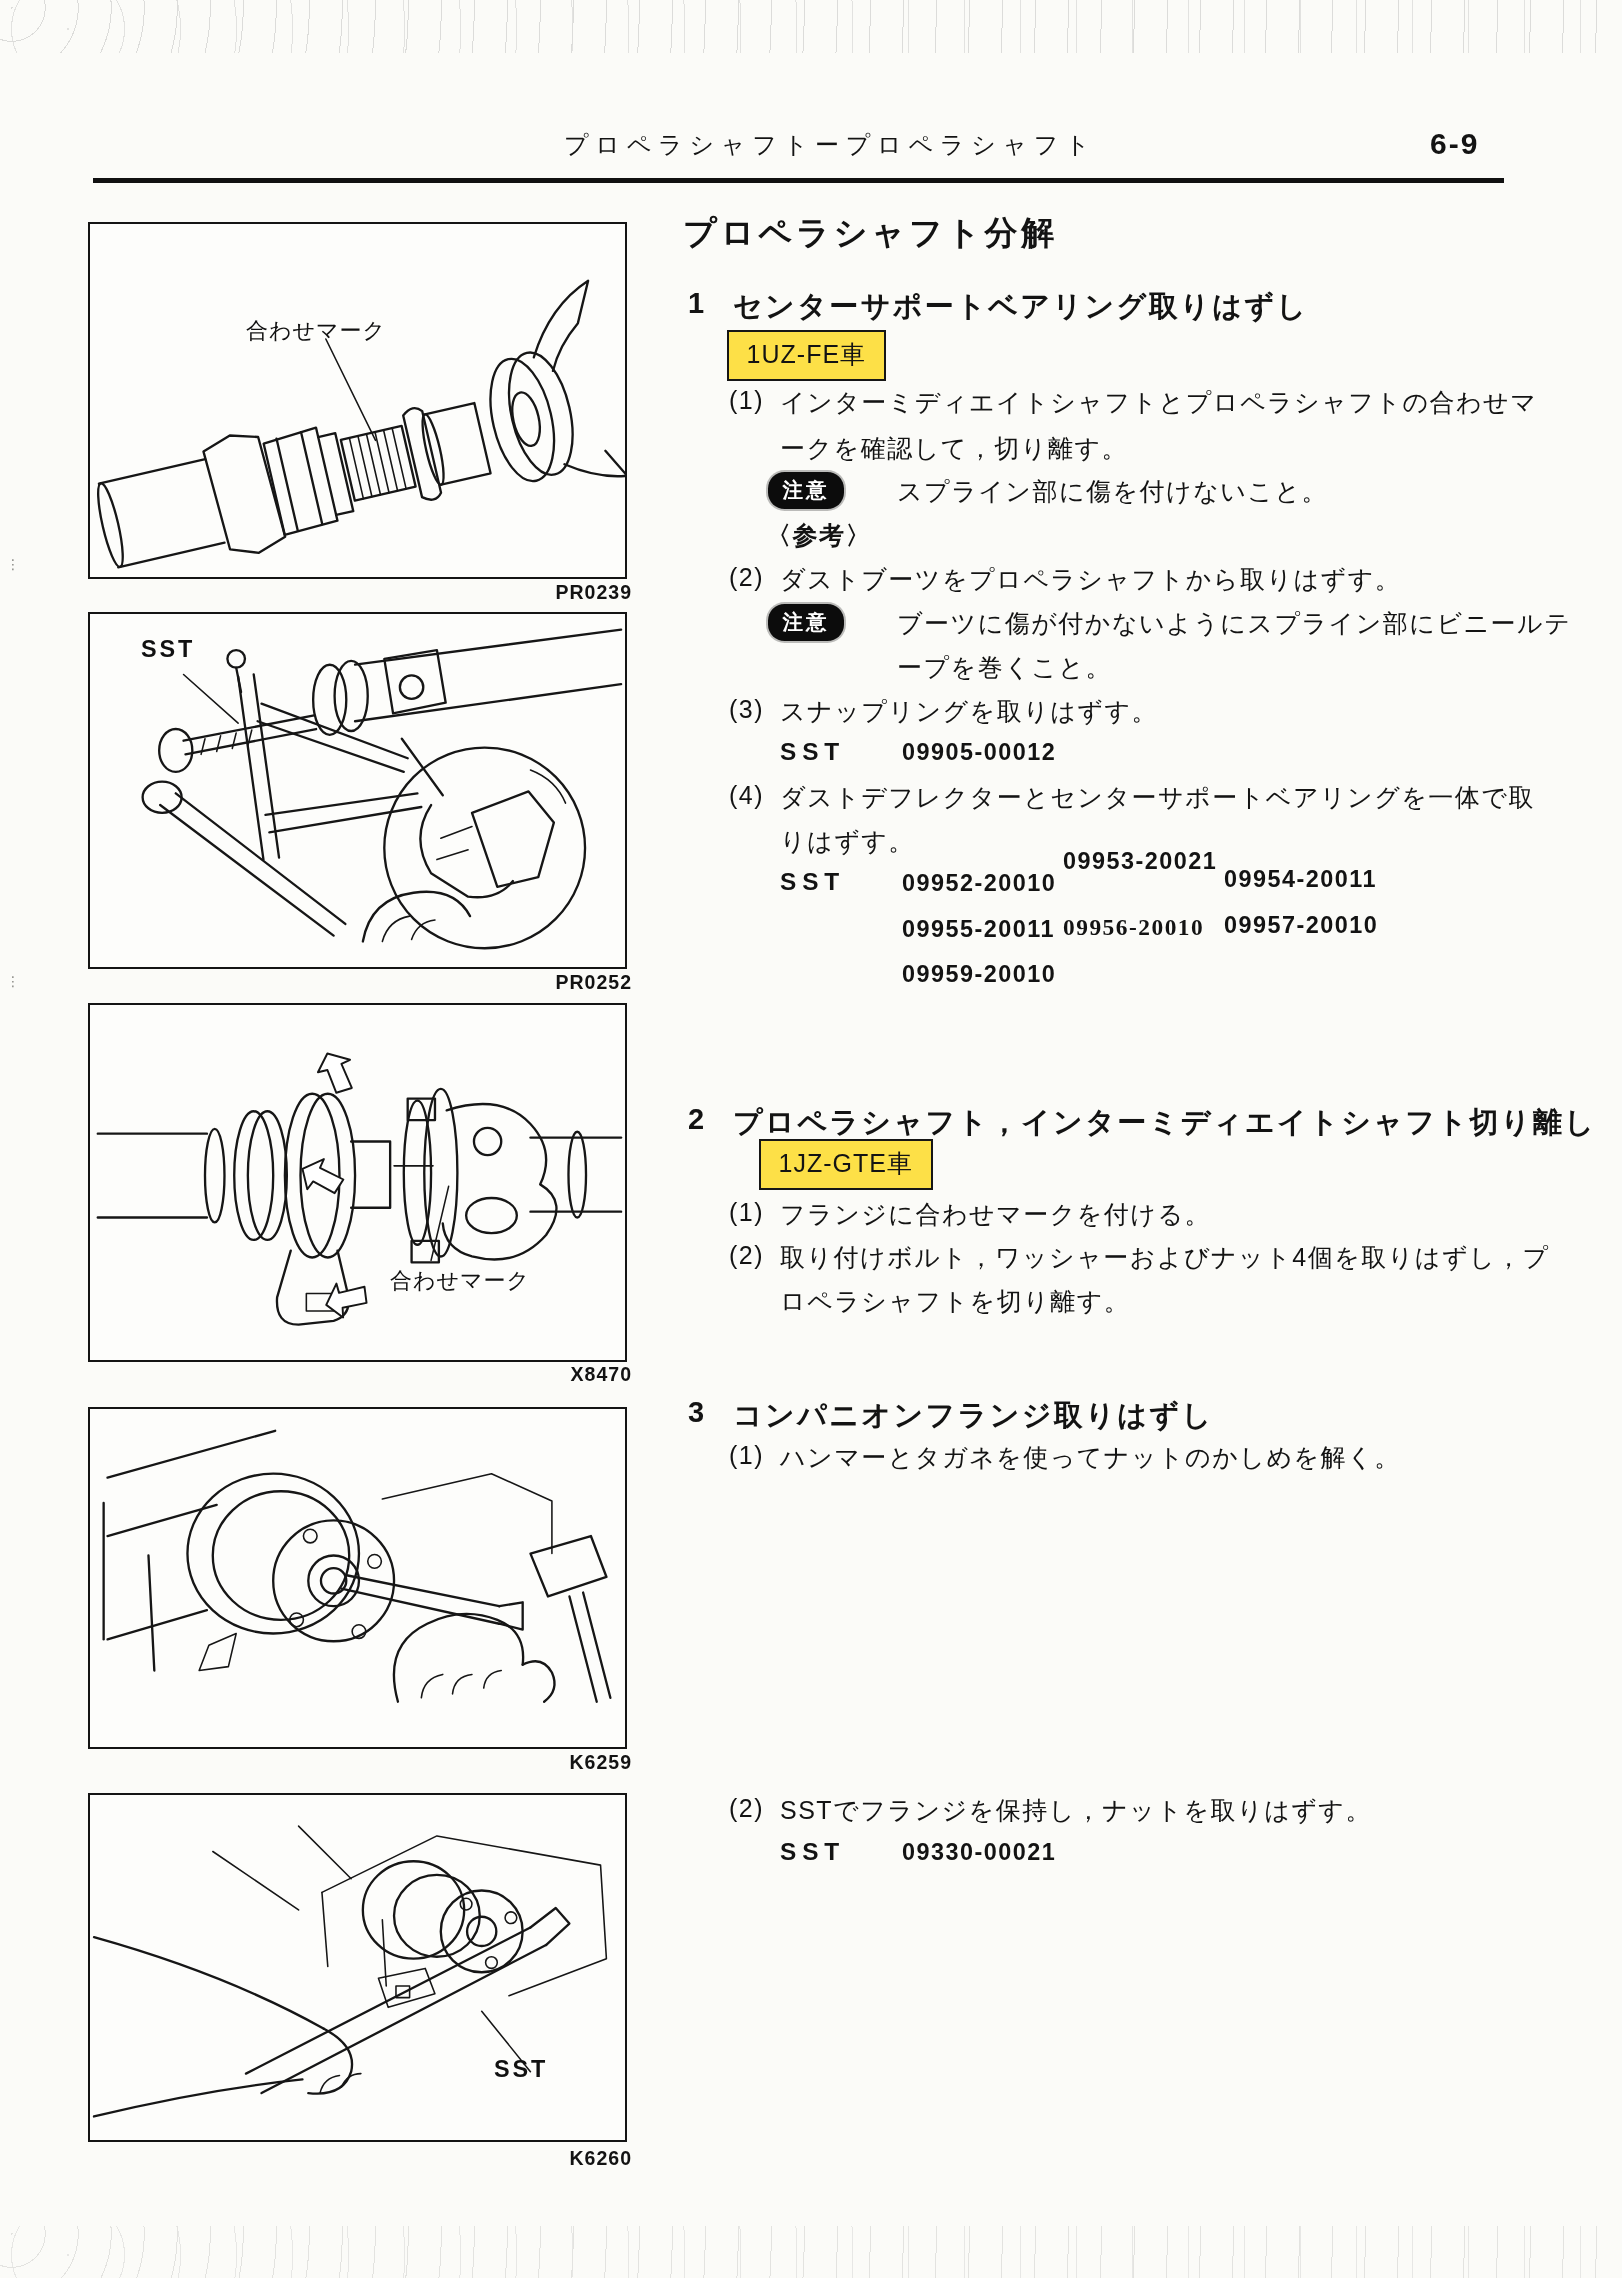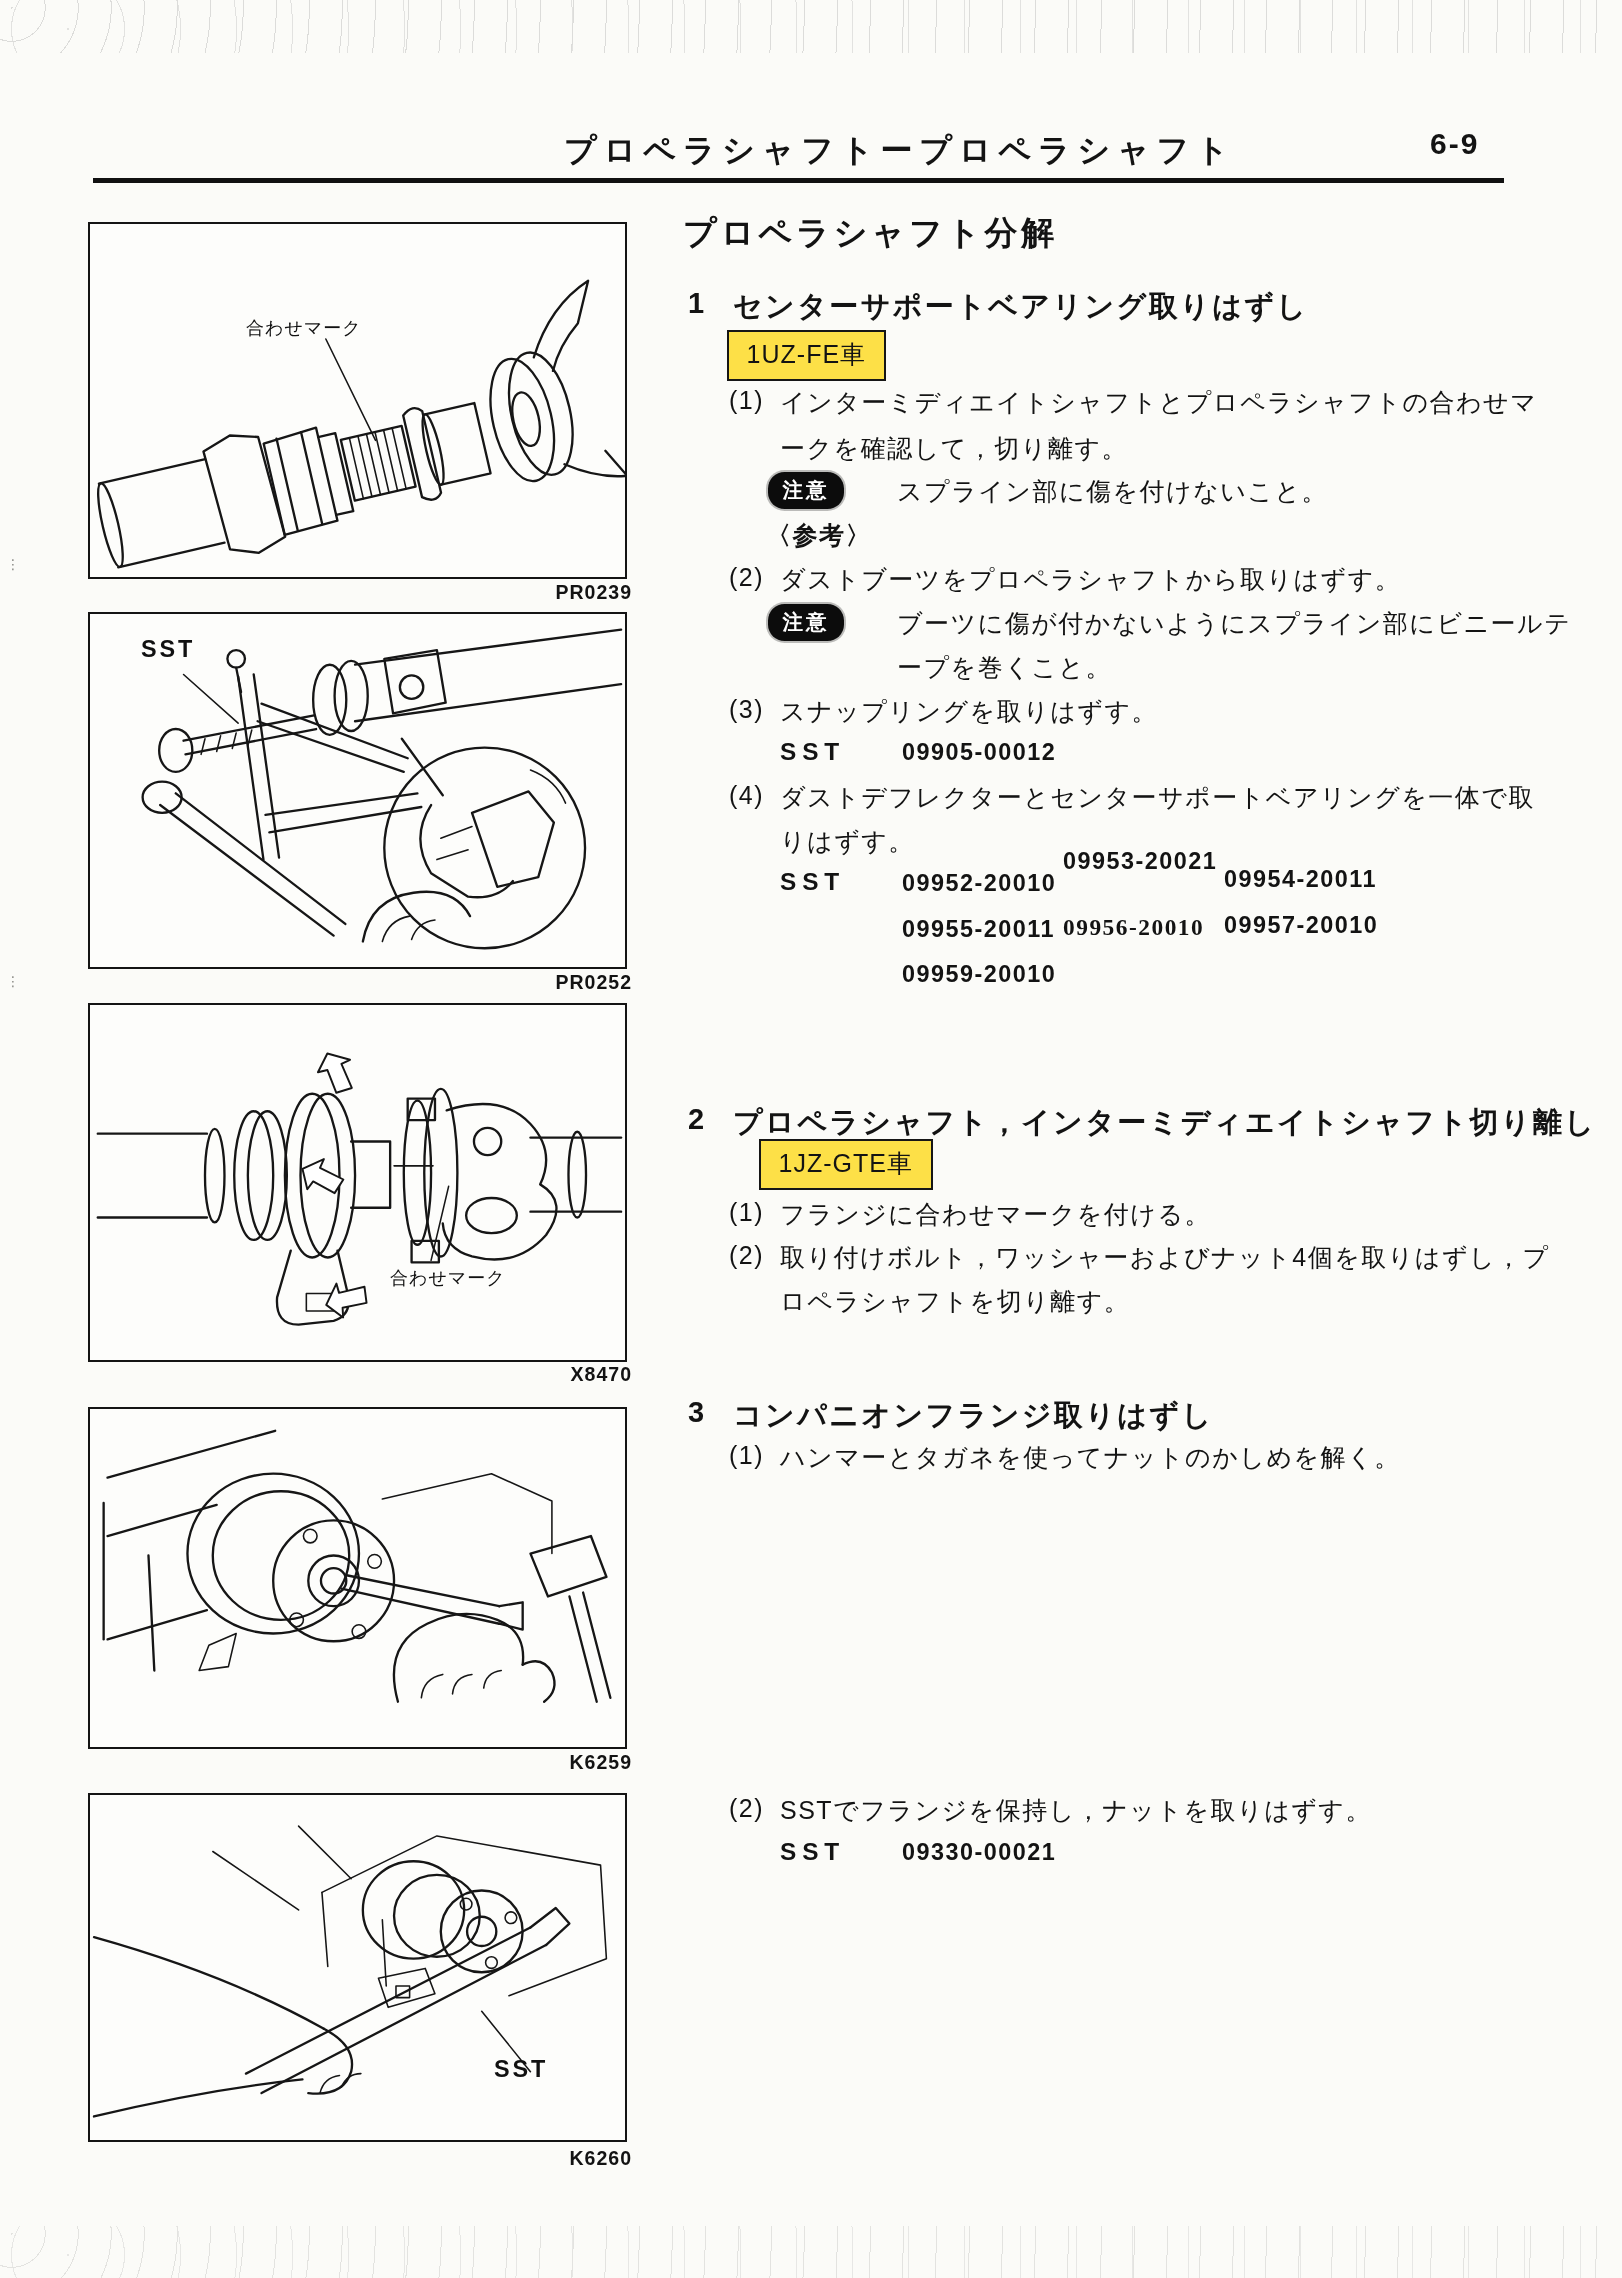--- a/index.html
+++ b/index.html
@@ -2,36 +2,36 @@
 <html><head>
 <meta charset="utf-8">
 <style>
   html,body{margin:0;padding:0;background:#e8e8e4;}
   .page{position:relative;width:1623px;height:2278px;margin:0 auto;background:#fbfbf8;
         overflow:hidden;font-family:"Liberation Sans",sans-serif;color:#131313;}
   .noise{position:absolute;left:0;width:100%;height:53px;opacity:.18;
          background:repeating-radial-gradient(circle at 11.7px 7.8px,#555 0 1px,transparent 1px 33px),
                     repeating-radial-gradient(circle at 68px 29px,#777 0 1px,transparent 1px 56px);}
   .t{position:absolute;font-size:25px;letter-spacing:1.5px;white-space:nowrap;}
-  .hd{position:absolute;font-size:32px;font-weight:bold;letter-spacing:6.8px;white-space:nowrap;}
+  .hd{position:absolute;font-size:24px;font-weight:normal;letter-spacing:6.8px;white-space:nowrap;}
   .pgno{position:absolute;font-size:30px;font-weight:bold;letter-spacing:2px;}
   .rule{position:absolute;background:#111;}
   .title{position:absolute;font-size:33px;font-weight:bold;letter-spacing:3.9px;white-space:nowrap;}
   .h{position:absolute;font-size:29px;font-weight:bold;letter-spacing:2.4px;white-space:nowrap;}
   .model{position:absolute;border:2.9px solid #161616;font-size:25px;font-weight:normal;
          letter-spacing:1px;padding:5.9px 17.6px 7.8px;background:#fde047;white-space:nowrap;}
   .badge{position:absolute;background:#0c0c0c;color:#fff;font-size:20.5px;font-weight:bold;
          letter-spacing:2.9px;padding:3.9px 14.6px 4.9px;border-radius:16.6px;white-space:nowrap;
          box-shadow:0 0 0 2px rgba(20,20,20,.28);}
   .sstl{position:absolute;font-size:24.4px;font-weight:bold;letter-spacing:5.9px;white-space:nowrap;}
   .sstn{position:absolute;font-size:23.4px;font-weight:bold;letter-spacing:1.5px;white-space:nowrap;}
   .figbox{position:absolute;left:88px;width:535px;border:2.9px solid #141414;background:#fdfdfb;}
   .figcode{position:absolute;width:205px;text-align:right;font-size:19.5px;font-weight:bold;
            letter-spacing:1px;white-space:nowrap;}
-  .figlabel{position:absolute;font-size:18px;letter-spacing:1px;white-space:nowrap;color:#111;}
+  .figlabel{position:absolute;font-size:22px;letter-spacing:1px;white-space:nowrap;color:#111;}
   .figlabel.big{font-size:23.4px;font-weight:bold;letter-spacing:2.9px;}
   .fig svg{display:block}
   .fig line,.fig path,.fig ellipse,.fig circle,.fig rect{stroke:#161616;fill:none;
            stroke-width:2.4;stroke-linecap:round;stroke-linejoin:round;}
   .fig .arr{fill:#fff;stroke:#161616;stroke-width:2;}
   .fig .thin{stroke-width:1.6;}
   .speck{position:absolute;color:#8a8a86;font-size:13.7px;letter-spacing:0;}
 </style>
 </head>
 <body>

